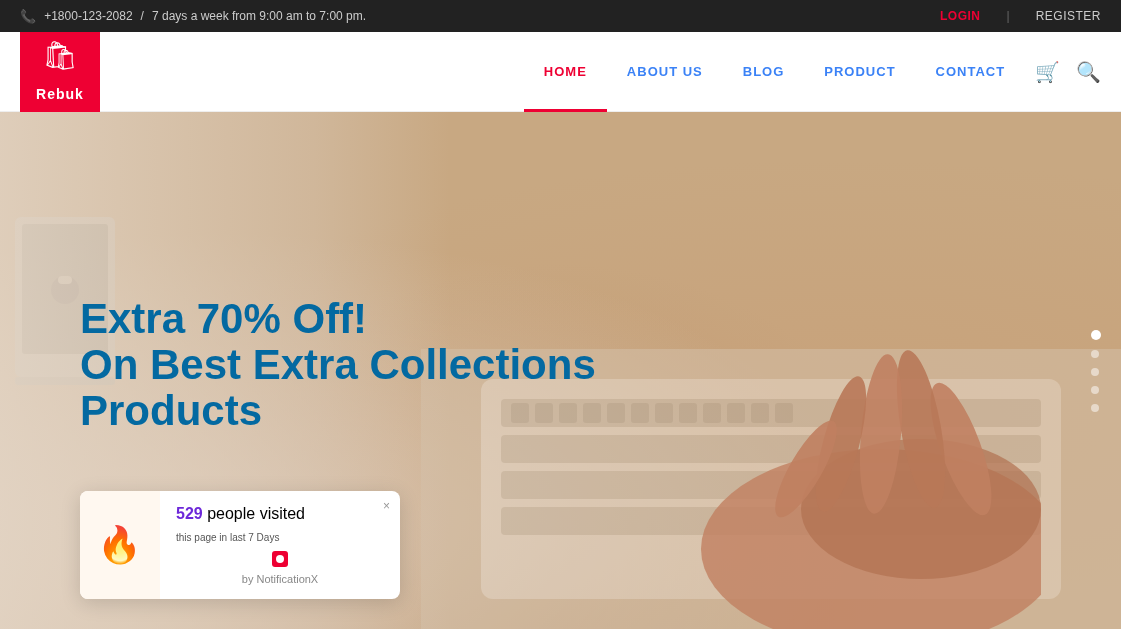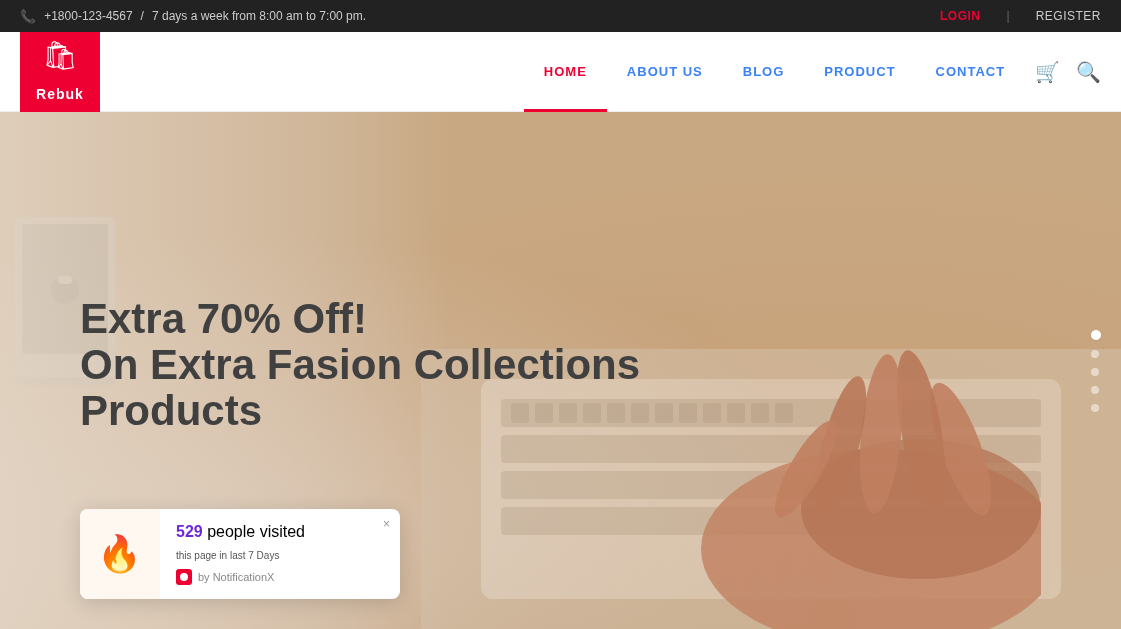--- a/index.html
+++ b/index.html
@@ -130,21 +130,21 @@
     .hero-content {
       position: absolute;
       top: 50%;
       left: 80px;
       transform: translateY(-50%);
       z-index: 5;
     }
     .hero-content h1 {
       font-size: 42px;
       font-weight: 900;
-      color: #404040;
+      color: #0369a1;
       line-height: 1.1;
       margin-bottom: 12px;
     }
 
     
     .slider-dots {
       position: absolute;
       right: 20px;
       top: 50%;
       transform: translateY(-50%);
@@ -214,20 +214,21 @@
     .notification-text .visited-line {
       font-size: 10px;
       color: #555;
       margin-top: 9px;
     }
     .notification-text .notif-brand {
       display: flex;
       align-items: center;
       gap: 6px;
       margin-top: 8px;
+      flex-direction: column;
     }
     .notification-text .notif-brand .brand-icon {
       width: 16px;
       height: 16px;
       background: #e03;
       border-radius: 3px;
       display: inline-flex;
       align-items: center;
       justify-content: center;
     }
@@ -235,23 +236,23 @@
       font-size: 11px;
       color: #888;
     }
   </style>
 </head>
 <body>
 
 <div class="top-bar">
   <div class="top-bar-left">
     <span class="phone-icon">📞</span>
-    <span>+1800-123-4567</span>
+    <span>+1800-123-2082</span>
     <span>/</span>
-    <span>7 days a week from 8:00 am to 7:00 pm.</span>
+    <span>7 days a week from 9:00 am to 7:00 pm.</span>
   </div>
   <div class="top-bar-right">
     <a class="login" href="#">LOGIN</a>
     <span class="divider">|</span>
     <a href="#">REGISTER</a>
   </div>
 </div>
 
 <nav class="navbar">
   <div class="logo-box">
@@ -330,21 +331,21 @@
     <circle cx="55" cy="78" r="14" fill="#8a8078"></circle>
     <rect x="48" y="64" width="14" height="8" rx="4" fill="#c8bfb0"></rect>
     <rect x="5" y="165" width="100" height="8" rx="3" fill="#b8b0a0"></rect>
   </svg>
 
   <div style="position:absolute;top:0;left:0;width:450px;height:100%;background:linear-gradient(to right, rgba(230,218,205,0.75) 0%, rgba(220,205,190,0.4) 70%, transparent 100%);"></div>
 
   <div class="hero-content">
     <h1>
       <span>Extra 70% Off!</span><br>
-      <span>On Extra Fasion Collections</span><br>
+      <span>On Best Extra Collections</span><br>
       <span>Products</span>
     </h1>
   </div>
 
   <div class="slider-dots">
     <div class="slider-dot active"></div>
     <div class="slider-dot"></div>
     <div class="slider-dot"></div>
     <div class="slider-dot"></div>
     <div class="slider-dot"></div>

